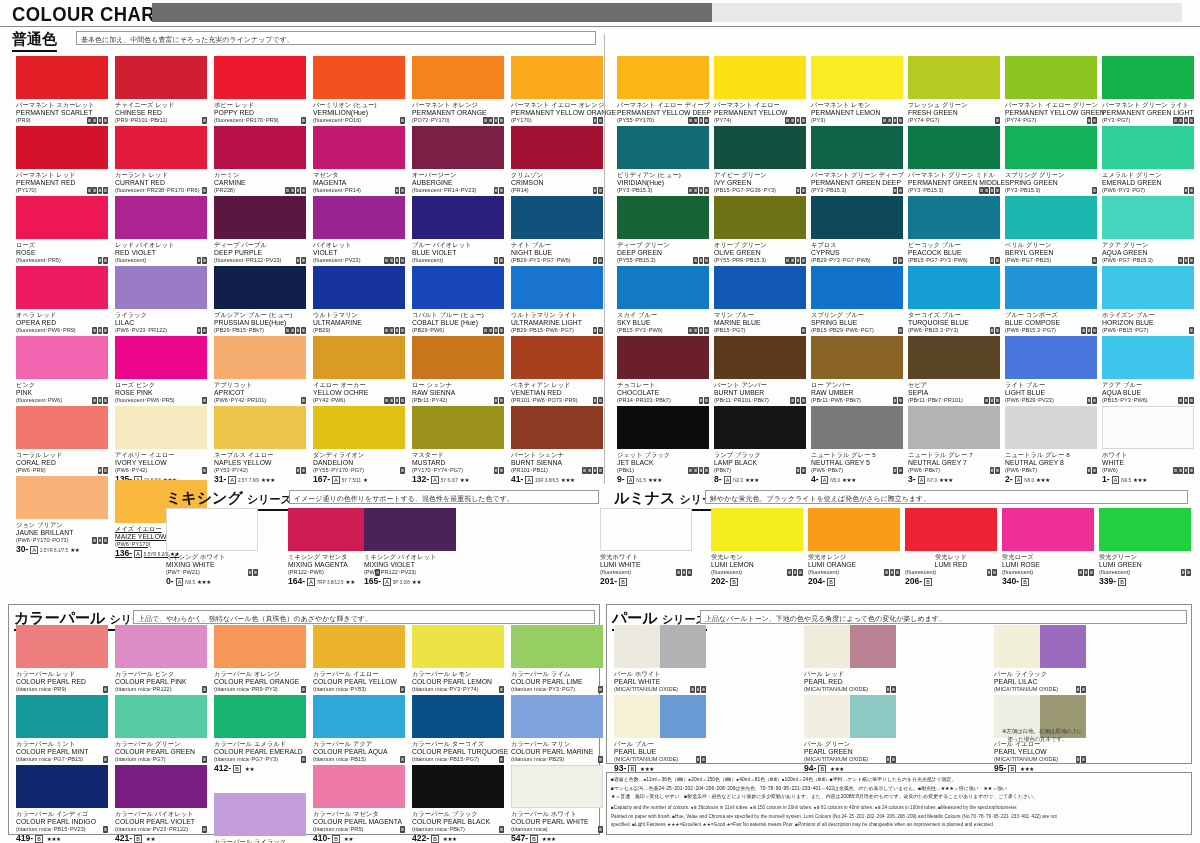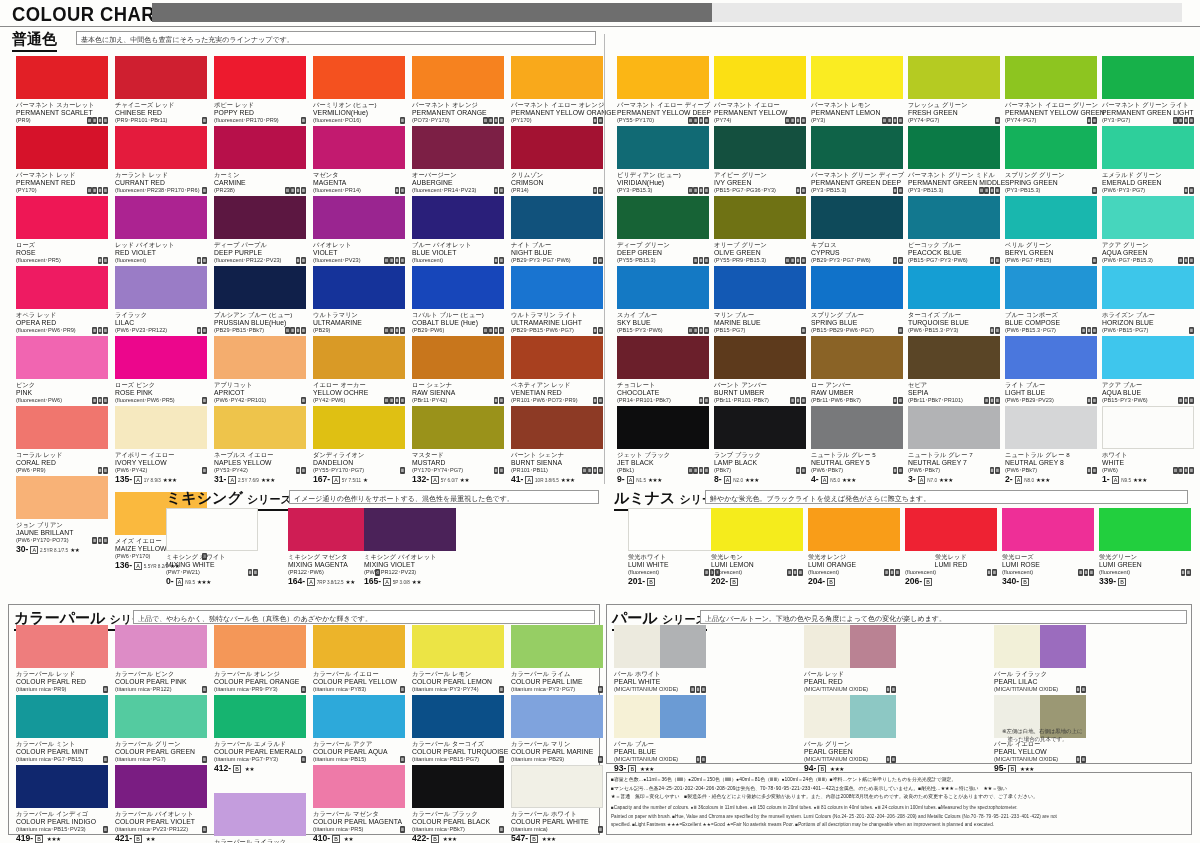--- a/index.html
+++ b/index.html
@@ -694,21 +694,21 @@
           <span class="tubes"><i>Ⅲ</i><i>Ⅲ</i><i>Ⅲ</i></span>
         </div>
         <div class="numrow">
           <span class="num">30-</span>
           <span class="ser">A</span>
           <span class="mun">2.5YR 8.1/7.5</span>
           <span class="stars">★★</span>
         </div>
       </div>
     </div>
-    <div class="cell" style="left: 115px; top: 492px;">
+    <div class="cell" style="left: 115px; top: 480px; text-decoration: underline;">
       <span class="sw" style="background:#fab93e;"></span>
       <div class="meta">
         <div class="jp">メイズ イエロー</div>
         <div class="en">MAIZE YELLOW</div>
         <div class="pig-row">
           <span class="pig">(PW6･PY170)</span>
           <span class="tubes"><i>Ⅲ</i></span>
         </div>
         <div class="numrow">
           <span class="num">136-</span>
@@ -1392,21 +1392,21 @@
         </div>
       </div>
     </div>
   </div>
 
 <div class="sect" style="left:614px;top:489px;">
   <span class="sect-jp"><span>ルミナス</span> <span class="sm">シリーズ</span></span>
 </div>
 <div class="sect-desc" style="left:705px;top:490px;width:483px;">鮮やかな蛍光色。ブラックライトを使えば発色がさらに際立ちます。</div>
 <div id="grid-luminous">
-    <div class="cell" style="left: 628px; top: 508px;">
+    <div class="cell" style="left: 600px; top: 508px;">
       <span class="sw" style="background:#fefefc;border:1px solid #d8d8d2;box-sizing:border-box;"></span>
       <div class="meta">
         <div class="jp">蛍光ホワイト</div>
         <div class="en">LUMI WHITE</div>
         <div class="pig-row">
           <span class="pig">(fluorescent)</span>
           <span class="tubes"><i>Ⅲ</i><i>Ⅲ</i><i>Ⅲ</i></span>
         </div>
         <div class="numrow">
           <span class="num">201-</span>

